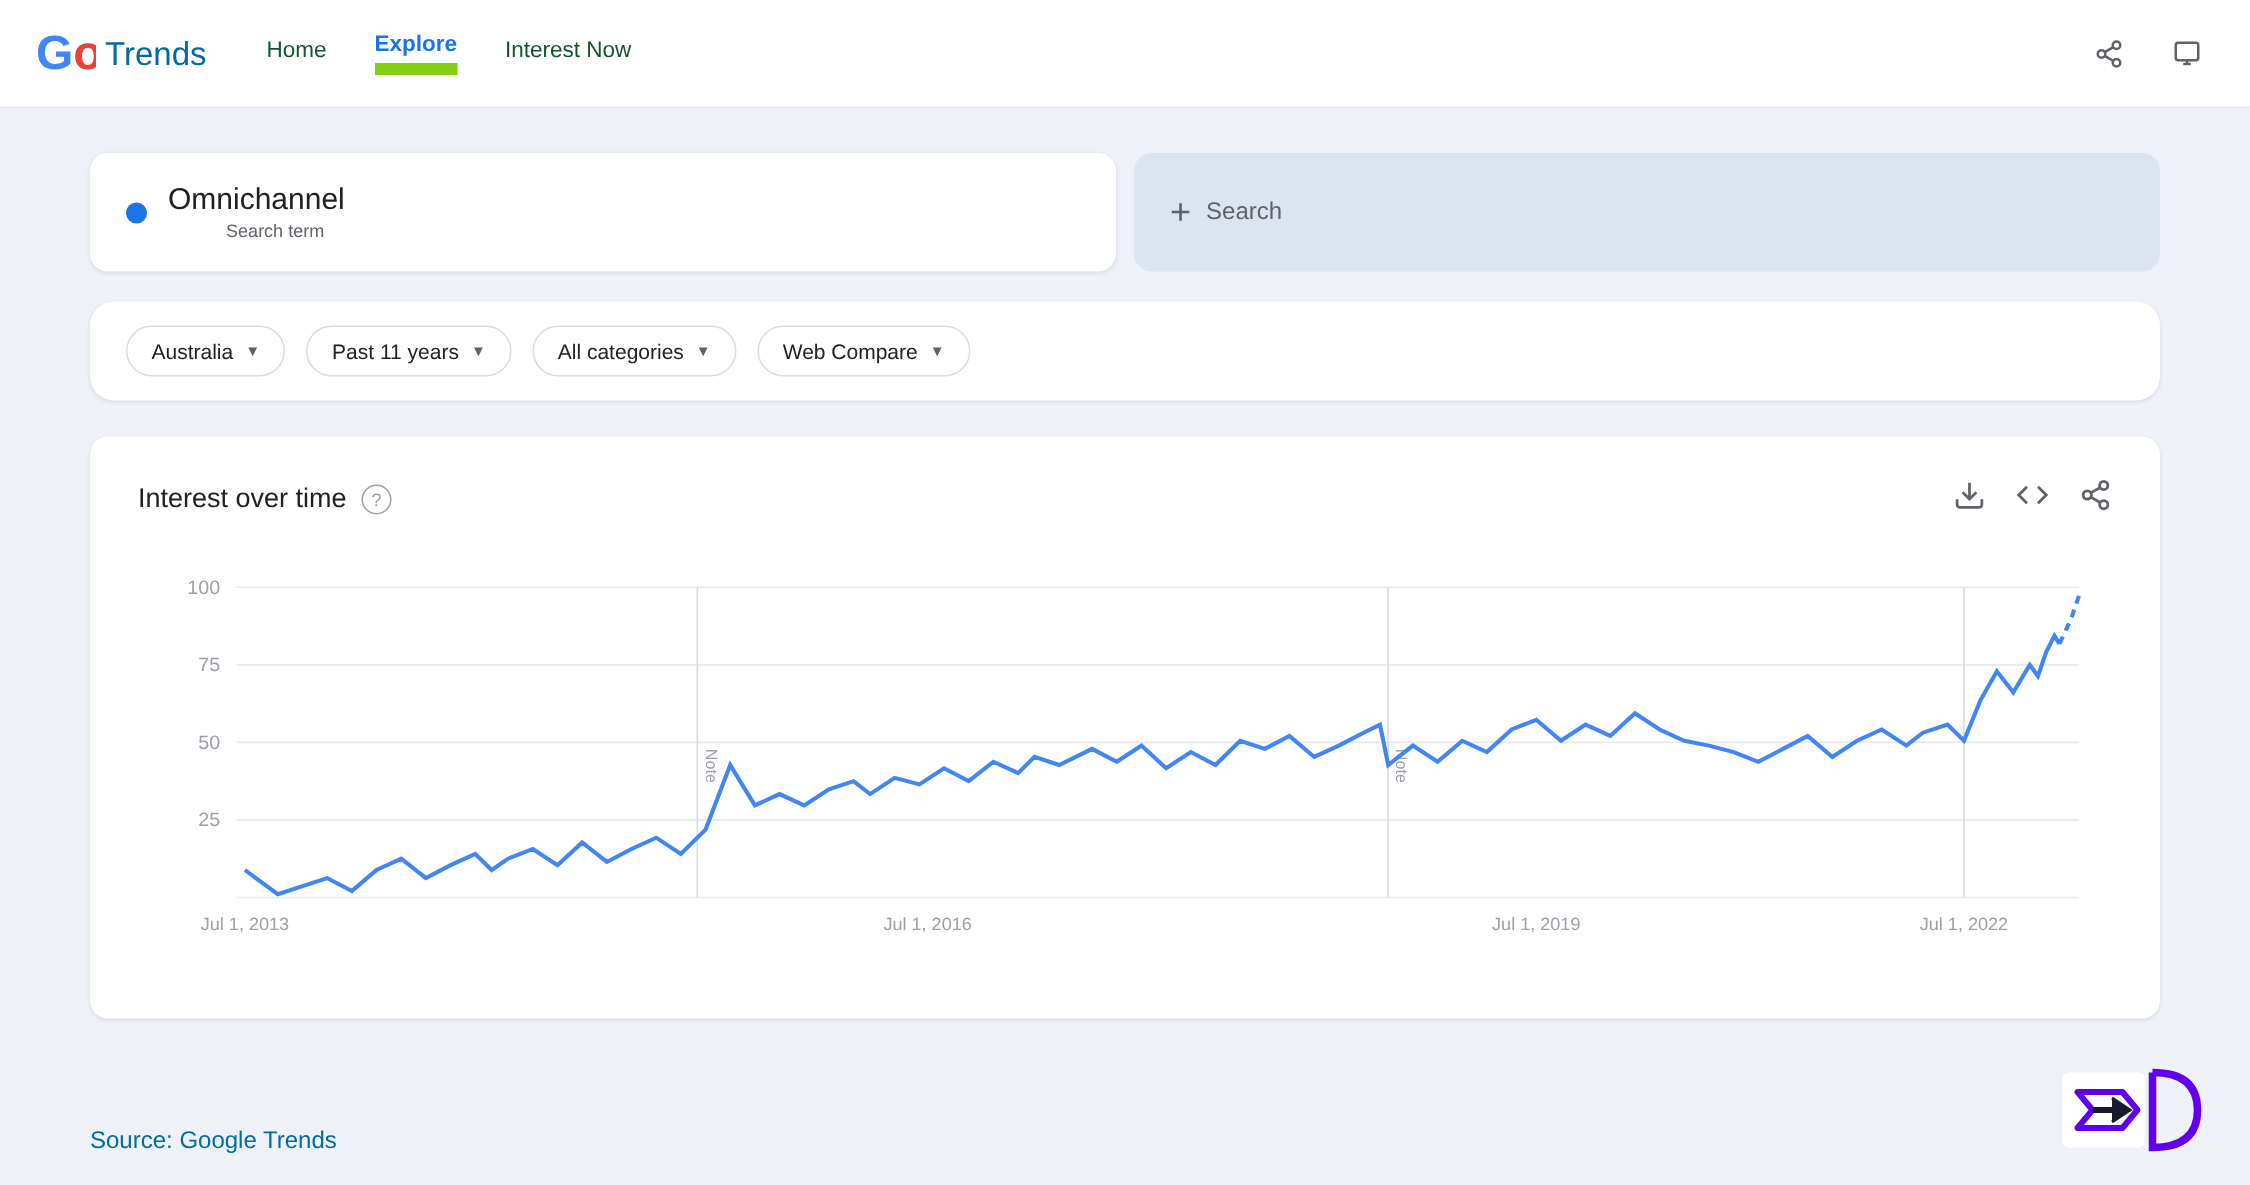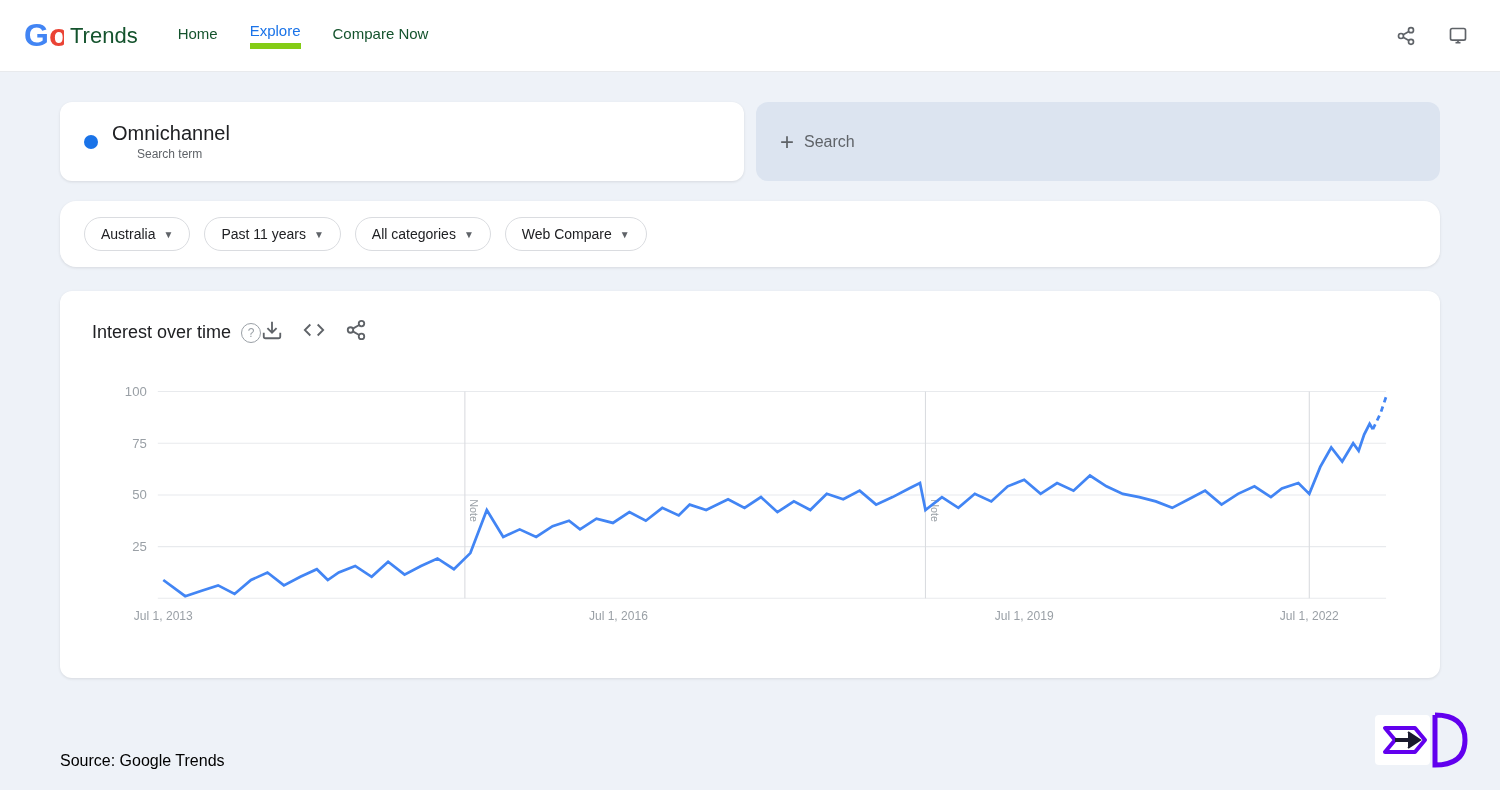--- a/index.html
+++ b/index.html
@@ -22,21 +22,21 @@
       height: 72px;
     }
     .logo {
       display: flex;
       align-items: center;
       margin-right: 40px;
     }
     .logo-text {
       font-size: 22px;
       font-weight: 400;
-      color: #14532d;
+      color: #0369a1;
       margin-left: 6px;
     }
     .google-g {
       display: inline-flex;
       align-items: center;
     }
     .nav {
       display: flex;
       align-items: center;
       gap: 32px;
@@ -44,21 +44,22 @@
     }
     .nav-item {
       font-size: 15px;
       color: #14532d;
       cursor: pointer;
       padding-bottom: 4px;
       text-decoration: none;
     }
     .nav-item.active {
       color: #1a73e8;
-      border-bottom: 6px solid #84cc16;
+      border-bottom: 8px solid #84cc16;
+      font-weight: bold;
     }
     .header-actions {
       display: flex;
       align-items: center;
       gap: 16px;
       margin-left: auto;
     }
     .header-icon {
       width: 36px;
       height: 36px;
@@ -86,20 +87,21 @@
     }
     .search-box {
       background: #fff;
       border-radius: 12px;
       padding: 20px 24px;
       display: flex;
       align-items: center;
       gap: 14px;
       flex: 1;
       box-shadow: 0 1px 3px rgba(0,0,0,0.1);
+      text-align: center;
     }
     .search-dot {
       width: 14px;
       height: 14px;
       border-radius: 50%;
       background: #1a73e8;
       flex-shrink: 0;
     }
     .search-text {
       display: flex;
@@ -164,21 +166,21 @@
     
     .chart-section {
       background: #fff;
       border-radius: 12px;
       padding: 28px 32px 24px;
       box-shadow: 0 1px 3px rgba(0,0,0,0.1);
     }
     .chart-header {
       display: flex;
       align-items: center;
-      justify-content: flex-start;
+      justify-content: space-between;
       margin-bottom: 24px;
     }
     .chart-title-row {
       display: flex;
       align-items: center;
       gap: 10px;
     }
     .chart-title {
       font-size: 18px;
       font-weight: 400;
@@ -215,21 +217,21 @@
       width: 100%;
       height: 280px;
     }
 
     
     .source-text {
       position: absolute;
       bottom: 20px;
       left: 60px;
       font-size: 16px;
-      color: #000000;
+      color: #0369a1;
     }
 
     
     .bottom-logo {
       position: absolute;
       bottom: 10px;
       right: 30px;
       width: 100px;
       height: 80px;
     }
@@ -244,21 +246,21 @@
         <text x="0" y="30" font-size="32" font-family="Arial" font-weight="700">
           <tspan fill="#4285F4">G</tspan><tspan fill="#EA4335">o</tspan><tspan fill="#FBBC05">o</tspan><tspan fill="#4285F4">g</tspan><tspan fill="#34A853">l</tspan><tspan fill="#EA4335">e</tspan>
         </text>
       </svg>
     </span>
     <span class="logo-text">Trends</span>
   </div>
   <nav class="nav">
     <a class="nav-item">Home</a>
     <a class="nav-item active">Explore</a>
-    <a class="nav-item">Compare Now</a>
+    <a class="nav-item">Interest Now</a>
   </nav>
   <div class="header-actions">
     <div class="header-icon">
       <svg width="20" height="20" viewBox="0 0 24 24" fill="none" stroke="#5f6368" stroke-width="2">
         <circle cx="18" cy="5" r="3"></circle>
           <circle cx="6" cy="12" r="3"></circle>
           <circle cx="18" cy="19" r="3"></circle>
         <line x1="8.59" y1="13.51" x2="15.42" y2="17.49"></line>
           <line x1="15.41" y1="6.51" x2="8.59" y2="10.49"></line>
       </svg>

